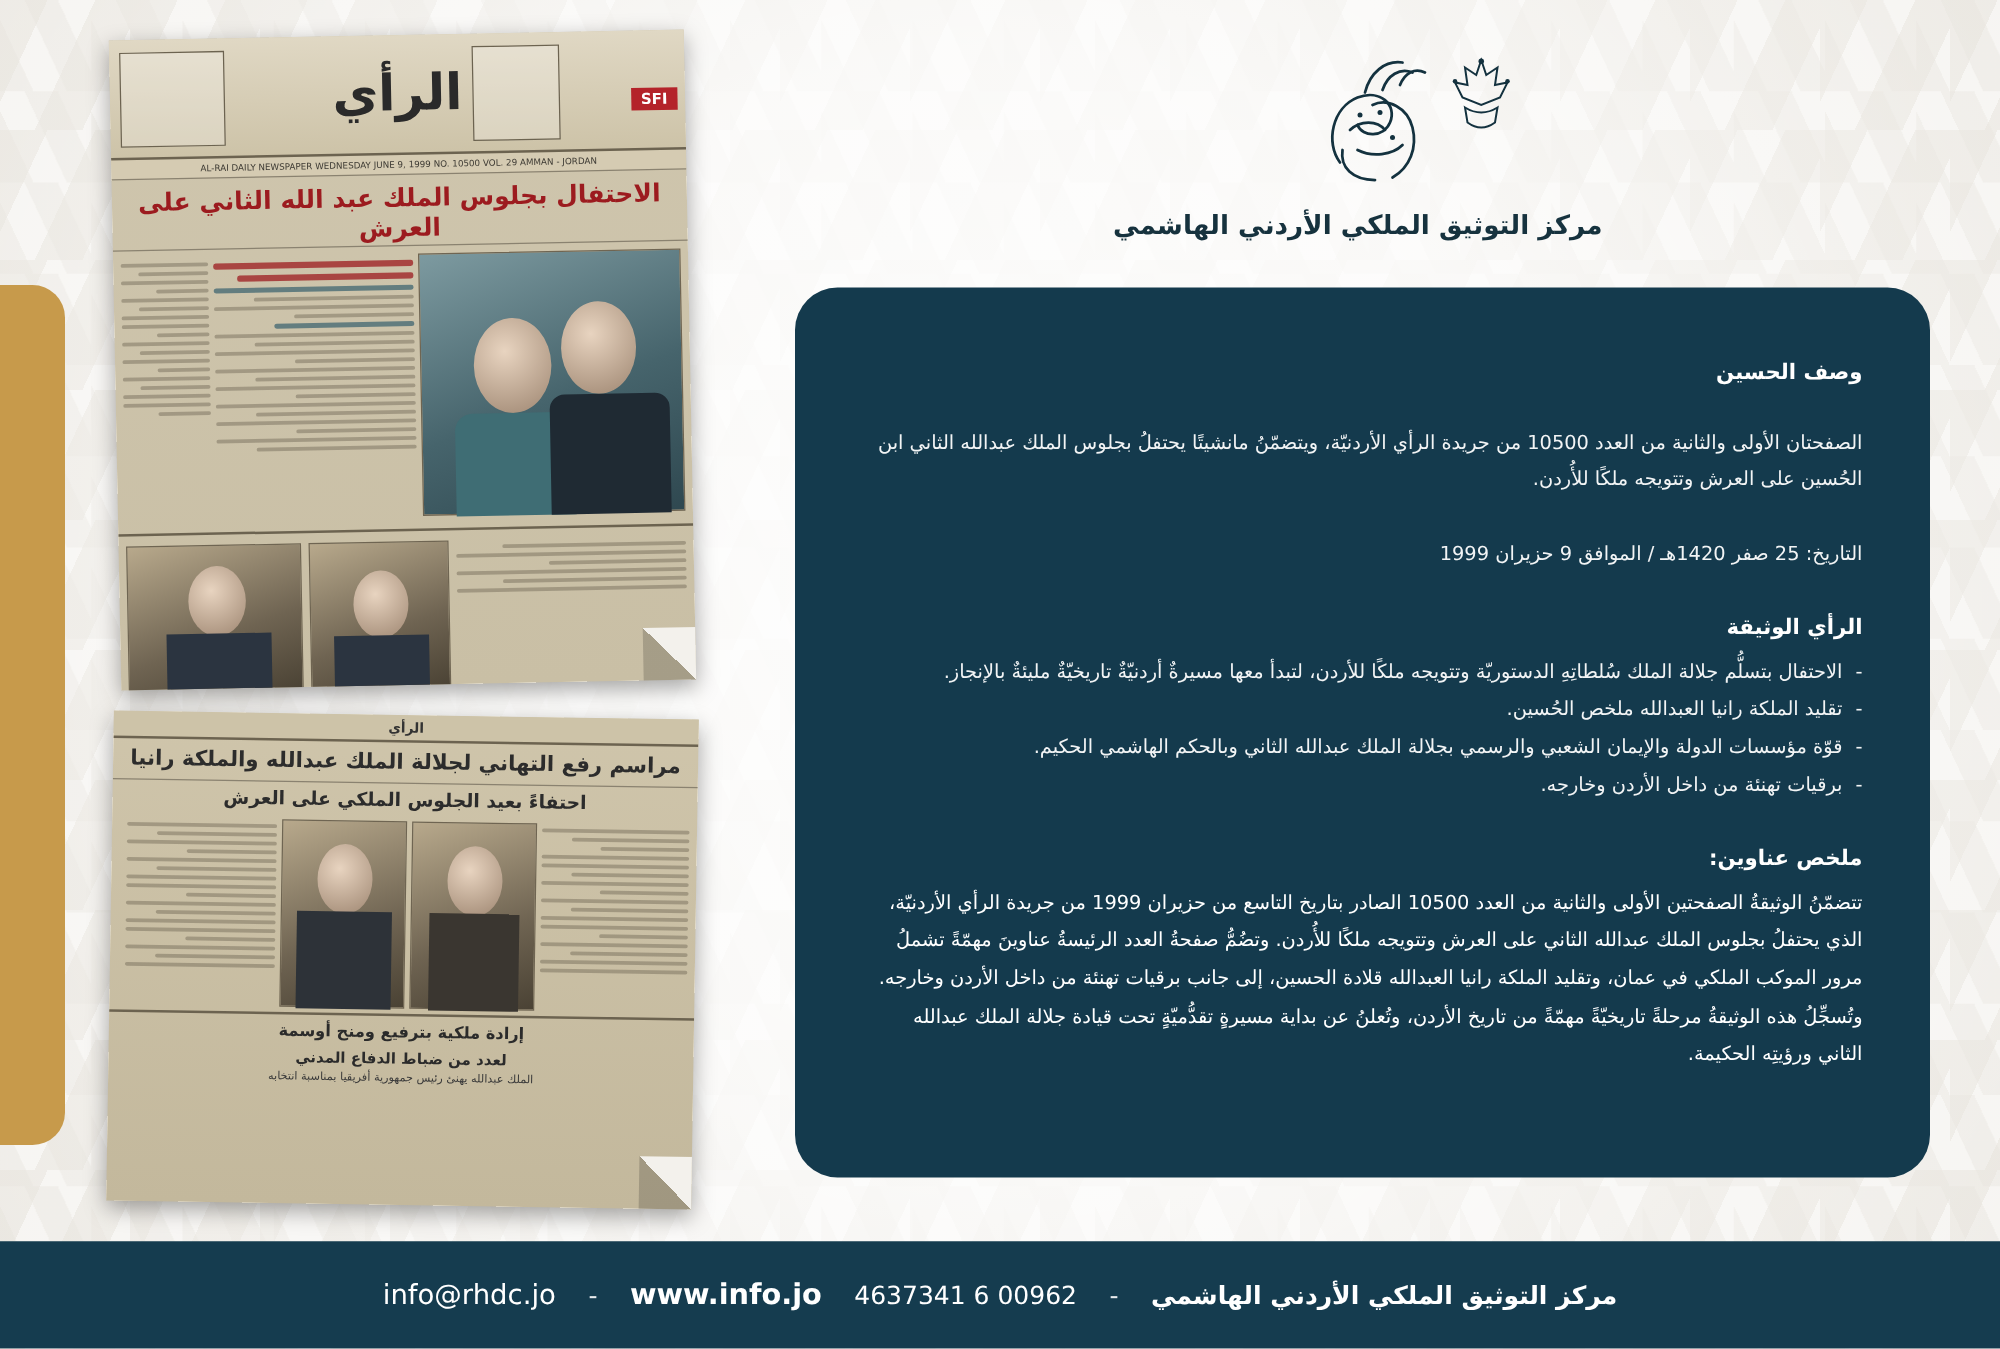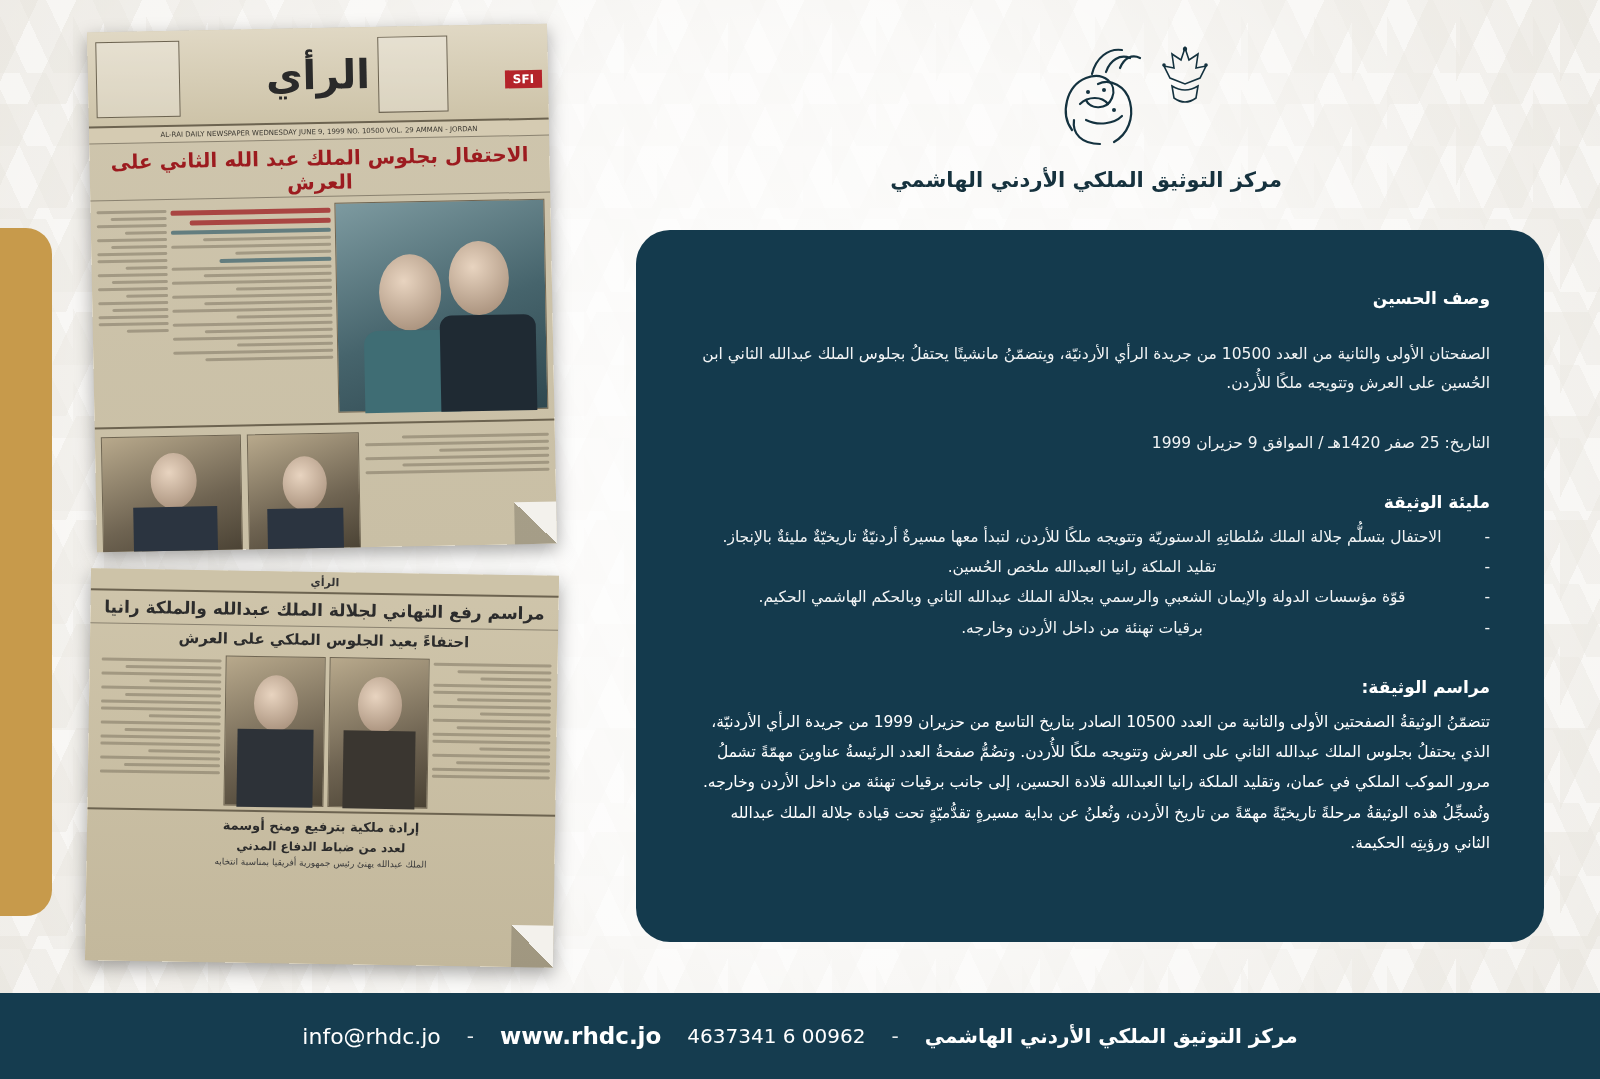--- a/index.html
+++ b/index.html
@@ -170,21 +170,21 @@
     text-align: right;
   }
   .sec-title {
     font-size: 17px; font-weight: 700; color:#ffffff;
     margin-bottom: 10px;
   }
   .sec-body {
     font-size: 15.5px; line-height: 1.85; color:#f2f4f5;margin-top:32px;
   }
   .sec { margin-bottom: 34px; }
-  ul.clues { list-style:none; margin:4px 0 0 0; padding:0;text-align:center; }
+  ul.clues { list-style:none; margin:4px 0 0 0; padding:0; }
   ul.clues li {
     font-size: 15.5px; line-height: 1.95; color:#f2f4f5;
     padding-right: 16px; position: relative;
   }
   ul.clues li::before {
     content: "-";
     position: absolute; right: 0; top: 0; color:#f2f4f5;
   }
   .summary-body { font-size: 15.5px; line-height: 1.95; }
 
@@ -395,36 +395,36 @@
   </div>
 
   <div class="panel">
     <div class="sec">
       <div class="sec-title">وصف الحسين</div>
       <div class="sec-body">الصفحتان الأولى والثانية من العدد 10500 من جريدة الرأي الأردنيّة، ويتضمّنُ مانشيتًا يحتفلُ بجلوس الملك عبدالله الثاني ابن الحُسين على العرش وتتويجه ملكًا للأُردن.</div>
       <div class="sec-body">التاريخ: 25 صفر 1420هـ / الموافق 9 حزيران 1999</div>
     </div>
 
     <div class="sec">
-      <div class="sec-title">مليئة الوثيقة</div>
+      <div class="sec-title">الرأي الوثيقة</div>
       <ul class="clues">
         <li>الاحتفال بتسلُّم جلالة الملك سُلطاتِهِ الدستوريّة وتتويجه ملكًا للأردن، لتبدأ معها مسيرةٌ أردنيّةٌ تاريخيّةٌ مليئةٌ بالإنجاز.</li>
         <li>تقليد الملكة رانيا العبدالله ملخص الحُسين.</li>
         <li>قوّة مؤسسات الدولة والإيمان الشعبي والرسمي بجلالة الملك عبدالله الثاني وبالحكم الهاشمي الحكيم.</li>
         <li>برقيات تهنئة من داخل الأردن وخارجه.</li>
       </ul>
     </div>
 
     <div class="sec" style="margin-bottom:0">
-      <div class="sec-title">مراسم الوثيقة:</div>
+      <div class="sec-title">ملخص عناوين:</div>
       <div class="summary-body">تتضمّنُ الوثيقةُ الصفحتين الأولى والثانية من العدد 10500 الصادر بتاريخ التاسع من حزيران 1999 من جريدة الرأي الأردنيّة، الذي يحتفلُ بجلوس الملك عبدالله الثاني على العرش وتتويجه ملكًا للأُردن. وتضُمُّ صفحةُ العدد الرئيسةُ عناوينَ مهمّةً تشملُ مرور الموكب الملكي في عمان، وتقليد الملكة رانيا العبدالله قلادة الحسين، إلى جانب برقيات تهنئة من داخل الأردن وخارجه. وتُسجِّلُ هذه الوثيقةُ مرحلةً تاريخيّةً مهمّةً من تاريخ الأردن، وتُعلنُ عن بداية مسيرةٍ تقدُّميّةٍ تحت قيادة جلالة الملك عبدالله الثاني ورؤيتِه الحكيمة.</div>
     </div>
   </div>
 
   <div class="footer">
     <span class="org">مركز التوثيق الملكي الأردني الهاشمي</span>
     <span class="dash">-</span>
     <span class="phone">00962 6 4637341</span>
-    <span class="web">www.rhdc.jo</span>
+    <span class="web">www.info.jo</span>
     <span class="dash">-</span>
     <span class="mail">info@rhdc.jo</span>
   </div>
 </div>
 
 </body></html>

